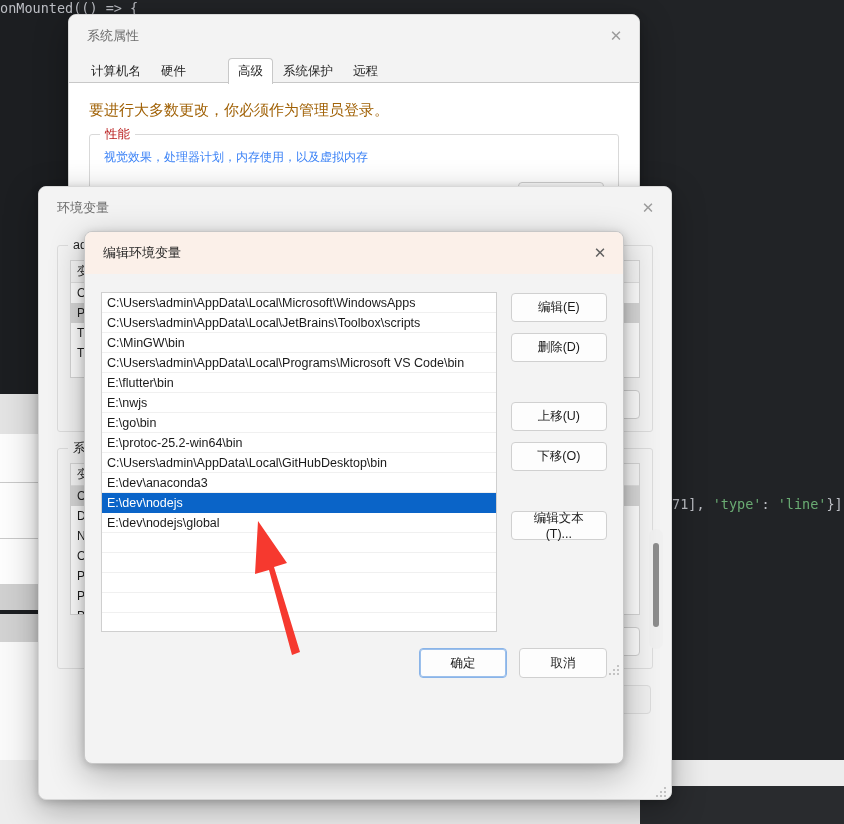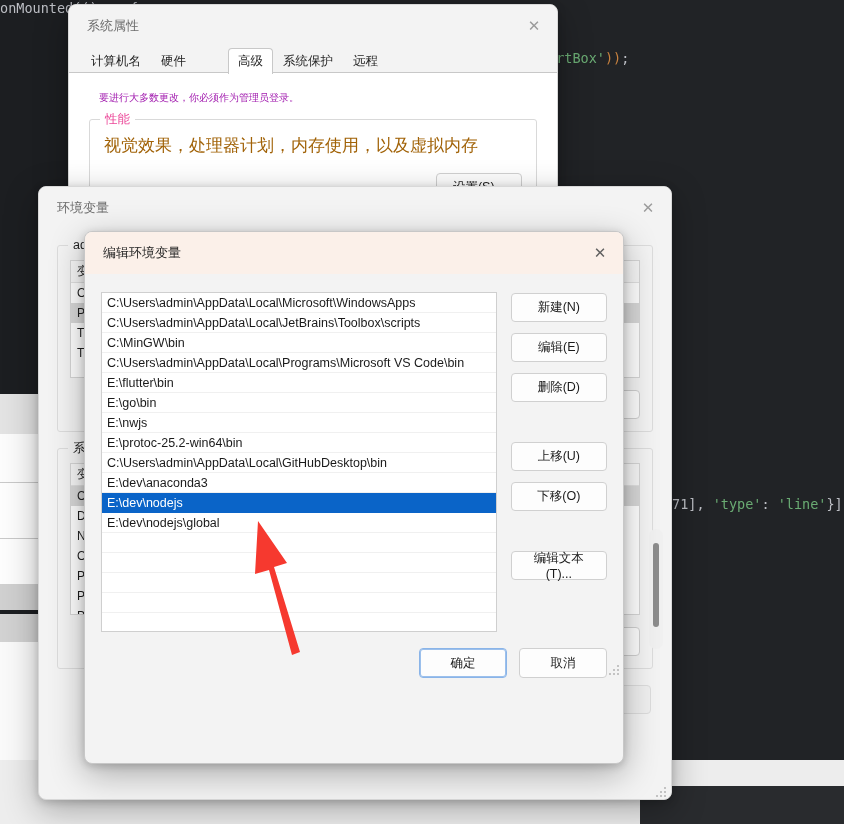--- a/index.html
+++ b/index.html
@@ -91,34 +91,34 @@
     border-radius: 4px 4px 0 0;
     z-index: 2;
     margin-left: 32px;
   }
   .syspage {
     background: #ffffff;
     margin: 0;
     padding: 18px 20px 0 20px;
     height: calc(100% - 26px);
   }
-  .syspage p { margin: 0 0 14px 10px; font-size: 10px; color: #a21caf; }
+  .syspage p { margin: 0 0 14px 0; font-size: 15px; color: #a16207; }
   .groupbox {
     border: 1px solid #d9d9d9;
     border-radius: 3px;
     padding: 14px 14px 16px 14px;
     position: relative;
     margin-bottom: 14px;
   }
   .groupbox > .legend {
     position: absolute; top: -9px; left: 10px;
     background: #ffffff; padding: 0 5px;
-    font-size: 12.5px; color: #ec4899;
-  }
-  .groupbox .gbtext { font-size: 17px; color: #a16207; }
+    font-size: 12.5px; color: #b91c1c;
+  }
+  .groupbox .gbtext { font-size: 12px; color: #3b82f6; }
   .gb-btnrow { display: flex; justify-content: flex-end; margin-top: 16px; }
 
   
   .btn {
     background: #fdfdfd;
     border: 1px solid #d0d0d0;
     border-radius: 4px;
     font-size: 12.5px;
     color: #1a1a1a;
     height: 29px;
@@ -241,21 +241,21 @@
   <div class="bgpanel" style="left:0; top:394px; width:60px; height:40px; background:#e3e3e3;"></div>
   <div class="bgpanel" style="left:0; top:434px; width:60px; height:48px; background:#fcfcfc;"></div>
   <div class="bgpanel" style="left:0; top:482px; width:60px; height:56px; background:#fdfdfd; border-top:1px solid #c9c9c9;"></div>
   <div class="bgpanel" style="left:0; top:538px; width:60px; height:46px; background:#fdfdfd; border-top:1px solid #c9c9c9;"></div>
   <div class="bgpanel" style="left:0; top:584px; width:60px; height:26px; background:#d0d0d0;"></div>
   <div class="bgpanel" style="left:0; top:614px; width:60px; height:28px; background:#d2d2d2;"></div>
   <div class="bgpanel" style="left:0; top:642px; width:60px; height:182px; background:#fafafa;"></div>
   <div class="bgpanel" style="left:0; top:760px; width:844px; height:64px; background:#ededed;"></div>
   <div class="bgpanel" style="left:640px; top:786px; width:204px; height:38px; background:#292b2e;"></div>
 
-  <div class="dlg" style="left:68px; top:4px; width:490px; height:192px;">
+  <div class="dlg" style="left:68px; top:14px; width:572px; height:192px;">
     <div class="dlg-title inactive">
       <span>系统属性</span>
       <span class="dlg-close dim">✕</span>
     </div>
     <div class="dlg-body" style="height:150px;">
       <div class="tabstrip">
         <div class="tab">计算机名</div>
         <div class="tab">硬件</div>
         <div class="tab selected">高级</div>
         <div class="tab">系统保护</div>
@@ -380,39 +380,38 @@
       <span class="dlg-close">✕</span>
     </div>
     <div class="dlg-body">
       <div class="eev-body">
         <div class="pathlist">
           <div class="path-row">C:\Users\admin\AppData\Local\Microsoft\WindowsApps</div>
           <div class="path-row">C:\Users\admin\AppData\Local\JetBrains\Toolbox\scripts</div>
           <div class="path-row">C:\MinGW\bin</div>
           <div class="path-row">C:\Users\admin\AppData\Local\Programs\Microsoft VS Code\bin</div>
           <div class="path-row">E:\flutter\bin</div>
+          <div class="path-row">E:\nwjs</div>
           <div class="path-row">E:\go\bin</div>
-          <div class="path-row">E:\nwjs</div>
           <div class="path-row">E:\protoc-25.2-win64\bin</div>
           <div class="path-row">C:\Users\admin\AppData\Local\GitHubDesktop\bin</div>
           <div class="path-row">E:\dev\anaconda3</div>
           <div class="path-row sel">E:\dev\nodejs</div>
           <div class="path-row">E:\dev\nodejs\global</div>
           <div class="path-row"></div>
           <div class="path-row"></div>
           <div class="path-row"></div>
           <div class="path-row"></div>
           <div class="path-row"></div>
           <div class="path-row"></div>
           <div class="path-row"></div>
           <div class="path-row"></div>
         </div>
 
         <div class="path-btncol">
-          <button class="btn">新建(N)</button>
           <button class="btn">编辑(E)</button>
           <button class="btn">删除(D)</button>
           <div class="gap"></div>
           <button class="btn">上移(U)</button>
           <button class="btn">下移(O)</button>
           <div class="gap"></div>
           <button class="btn">编辑文本(T)...</button>
         </div>
       </div>
 

